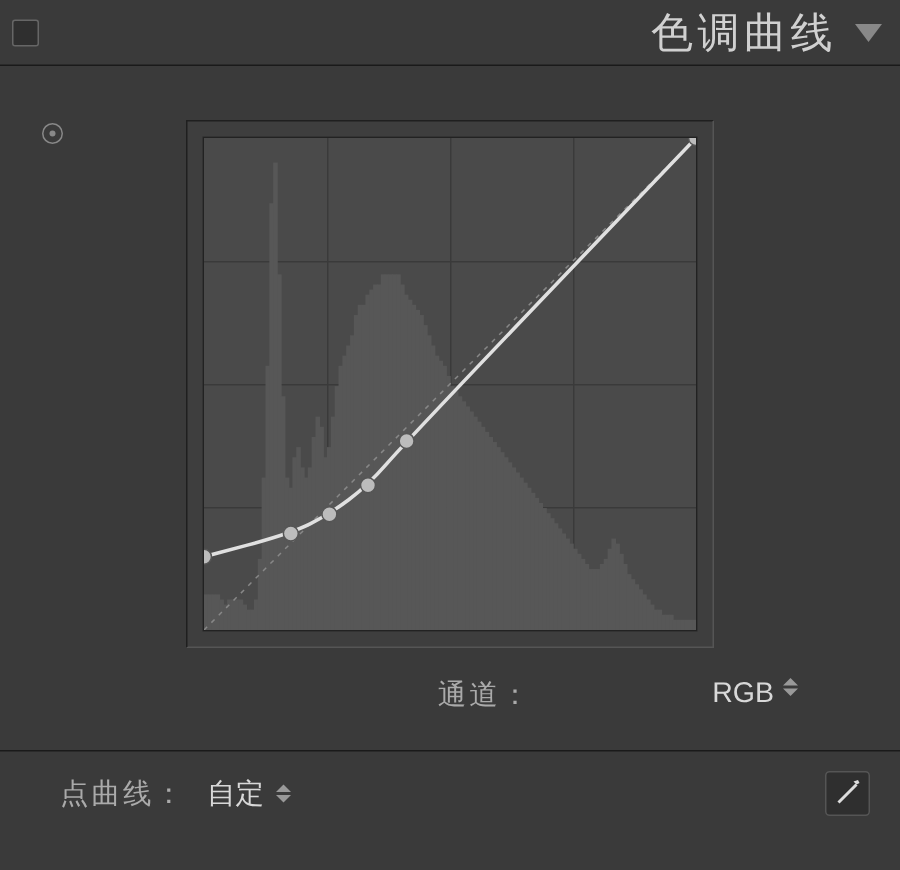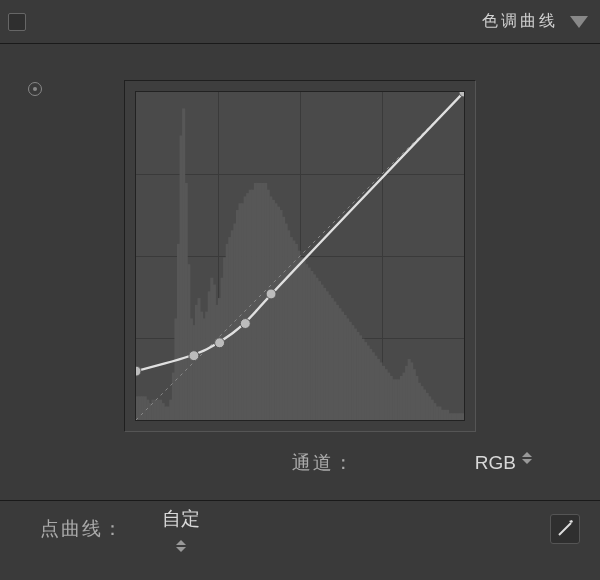--- a/index.html
+++ b/index.html
@@ -21,21 +21,21 @@
   }
   .header-chip {
     width: 18px;
     height: 18px;
     border: 1px solid #666;
     background: #2f2f2f;
     margin-right: auto;
     border-radius: 2px;
   }
   .panel-title {
-    font-size: 16px;
+    font-size: 28px;
     letter-spacing: 3px;
     color: #d0d0d0;
     margin-right: 12px;
   }
   .collapse-icon {
     width: 0; height: 0;
     border-left: 9px solid transparent;
     border-right: 9px solid transparent;
     border-top: 12px solid #888;
   }
@@ -120,31 +120,29 @@
     border-right: 5px solid transparent;
   }
   .stepper .up { border-bottom: 5px solid #999; }
   .stepper .down { border-top: 5px solid #999; }
   .bottom-bar {
     border-top: 1px solid #1a1a1a;
     height: 56px;
     display: flex;
     align-items: center;
     padding: 0 20px 0 40px;
-    gap: 24px;
   }
   .point-value {
     font-size: 19px;
     color: #d8d8d8;
     margin-left: 14px;
     display: flex;
     align-items: center;
     gap: 8px;
     cursor: pointer;
-    flex-direction: column;
   }
   .edit-btn {
     margin-left: auto;
     width: 30px; height: 30px;
     background: #2f2f2f;
     border: 1px solid #555;
     border-radius: 3px;
     display: flex;
     align-items: center;
     justify-content: center;

